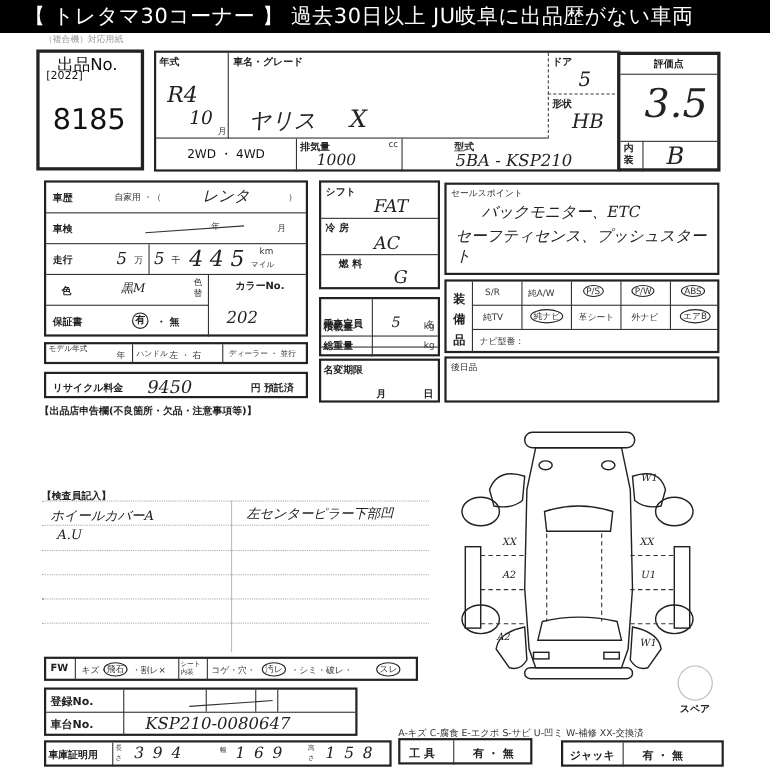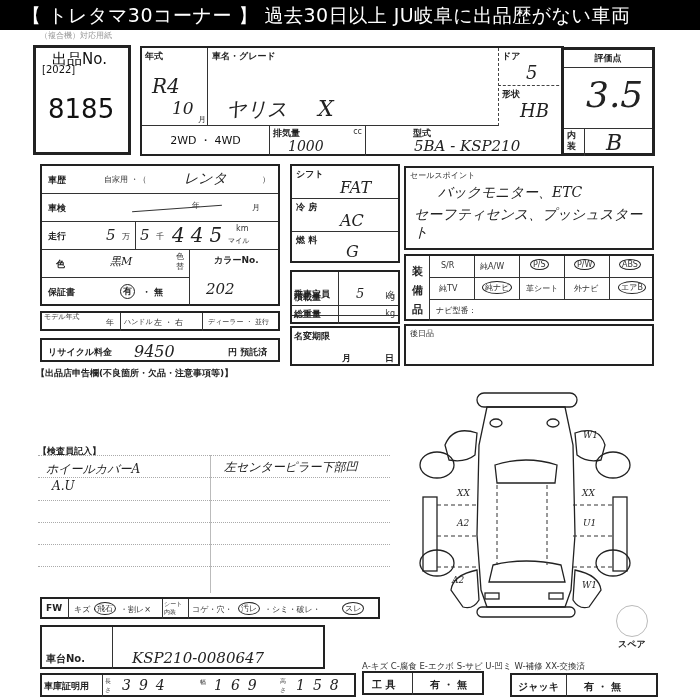--- a/index.html
+++ b/index.html
@@ -128,21 +128,21 @@
 
 <div class="box" style="left:290px;top:164px;width:110px;height:99px;">
   <div class="row" style="top:0;height:33px;">
     <span class="abs lbl" style="left:4px;top:2px;">シフト</span>
     <span class="abs hw" style="left:48px;top:12px;font-size:16px;">FAT</span>
   </div>
   <div class="row" style="top:33px;height:33px;">
     <span class="abs lbl" style="left:4px;top:2px;">冷 房</span>
     <span class="abs hw" style="left:48px;top:12px;font-size:16px;">AC</span>
   </div>
-  <div class="abs" style="left:0;top:66px;width:100%;height:31px;">
+  <div class="abs" style="left:12px;top:66px;width:100%;height:31px;">
     <span class="abs lbl" style="left:4px;top:2px;">燃 料</span>
     <span class="abs hw" style="left:54px;top:10px;font-size:16px;">G</span>
   </div>
 </div>
 
 <div class="box" style="left:290px;top:270px;width:110px;height:54px;">
   <div class="row" style="top:14px;height:30px;">
       <span class="abs lbl" style="left:2px;top:2px;">乗車定員</span>
       <span class="abs hw" style="left:64px;top:0;font-size:13px;">5</span>
       <span class="abs sub" style="right:3px;top:3px;">名</span>
@@ -262,20 +262,27 @@
   <span class="abs" style="left:120px;top:0;height:20px;border-left:1px solid #333;"></span>
   <span class="abs sub" style="left:122px;top:1px;width:24px;font-size:6px;line-height:8px;">シート内装</span>
   <span class="abs" style="left:146px;top:0;height:20px;border-left:1px solid #333;"></span>
   <span class="abs sub" style="left:150px;top:5px;">コゲ・穴・</span>
   <span class="abs sub circ" style="left:196px;top:3px;">汚レ</span>
   <span class="abs sub" style="left:222px;top:5px;">・シミ・破レ・</span>
   <span class="abs sub circ" style="left:300px;top:3px;">スレ</span>
 </div>
 
 <div class="box" style="left:40px;top:625px;width:285px;height:44px;">
+  <div class="row" style="top:0;height:21px;">
+    <span class="abs lbl" style="left:4px;top:4px;font-size:10px;">登録No.</span>
+    <span class="abs" style="left:145px;top:0;height:20px;border-left:1px solid #333;"></span>
+    <span class="abs" style="left:190px;top:0;height:20px;border-left:1px solid #333;"></span>
+    <span class="abs" style="left:210px;top:0;height:20px;border-left:1px solid #333;"></span>
+    <span class="abs" style="left:130px;top:12px;width:76px;border-top:1.5px solid #333;transform:rotate(-4deg);"></span>
+  </div>
   <span class="abs" style="left:70px;top:0;height:42px;border-left:1.5px solid #333;"></span>
   <span class="abs lbl" style="left:4px;top:25px;font-size:10px;">車台No.</span>
   <span class="abs hw" style="left:90px;top:22px;font-size:15px;">KSP210-0080647</span>
 </div>
 
 <div class="box" style="left:40px;top:673px;width:316px;height:24px;">
   <span class="abs lbl" style="left:2px;top:5px;font-size:9px;">車庫証明用</span>
   <span class="abs" style="left:60px;top:0;height:22px;border-left:1.5px solid #333;"></span>
   <span class="abs sub" style="left:63px;top:1px;width:10px;font-size:6px;line-height:9px;">長さ</span>
   <span class="abs hw" style="left:80px;top:2px;font-size:14px;letter-spacing:8px;">394</span>

